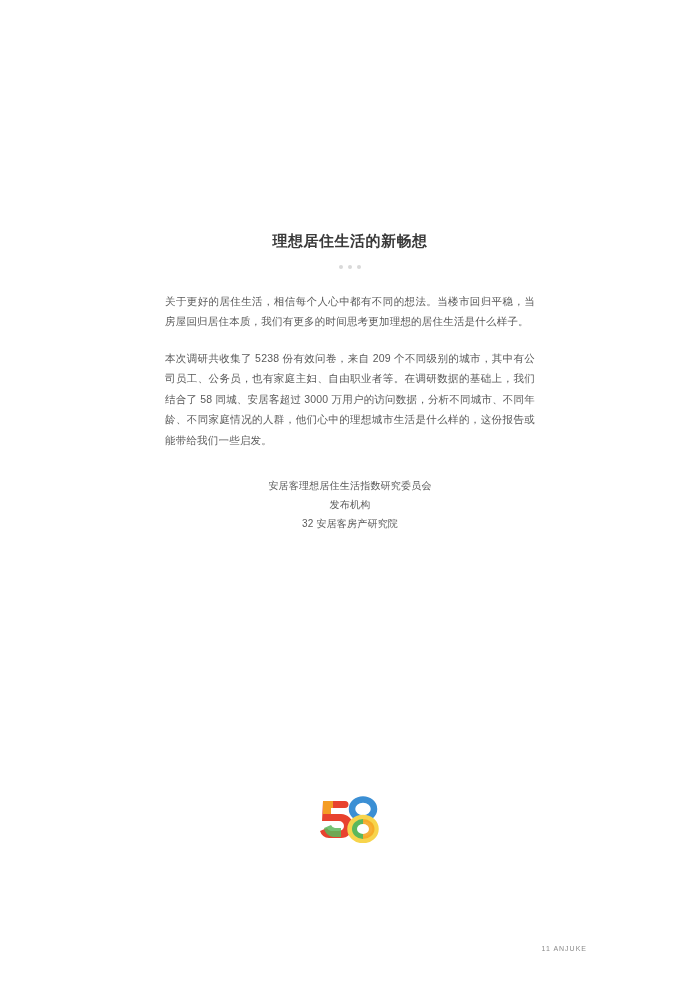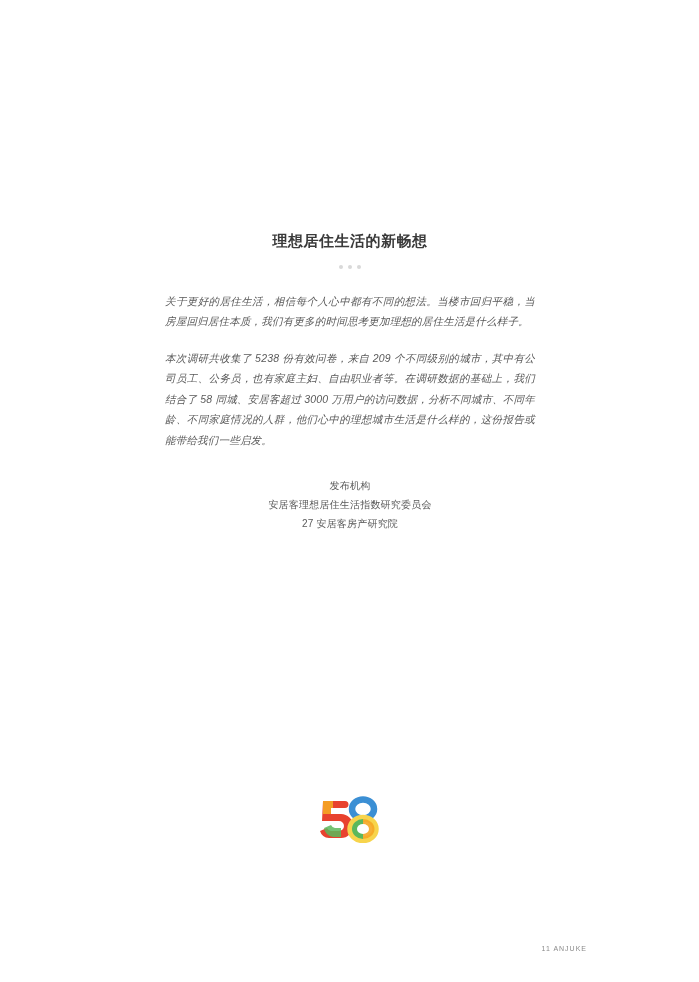--- a/index.html
+++ b/index.html
@@ -48,21 +48,20 @@
     border-radius: 50%;
     background: #d9d9d9;
   }
   .para {
     font-size: 10.5px;
     line-height: 1.95;
     color: #5a5a5a;
     text-align: justify;
     margin: 0 0 16px 0;
     letter-spacing: 0.2px;
-    font-style: italic;
   }
   .signature {
     text-align: center;
     margin-top: 26px;
   }
   .signature div {
     font-size: 10px;
     line-height: 1.9;
     color: #5a5a5a;
     letter-spacing: 0.2px;
@@ -104,23 +103,23 @@
     <div class="dots">
       <span class="dot"></span>
       <span class="dot"></span>
       <span class="dot"></span>
     </div>
 
     <p class="para">关于更好的居住生活，相信每个人心中都有不同的想法。当楼市回归平稳，当房屋回归居住本质，我们有更多的时间思考更加理想的居住生活是什么样子。</p>
     <p class="para">本次调研共收集了 5238 份有效问卷，来自 209 个不同级别的城市，其中有公司员工、公务员，也有家庭主妇、自由职业者等。在调研数据的基础上，我们结合了 58 同城、安居客超过 3000 万用户的访问数据，分析不同城市、不同年龄、不同家庭情况的人群，他们心中的理想城市生活是什么样的，这份报告或能带给我们一些启发。</p>
 
     <div class="signature">
+      <div>安居客理想居住生活指数研究委员会</div>
       <div>发布机构</div>
-      <div>安居客理想居住生活指数研究委员会</div>
-      <div>27 安居客房产研究院</div>
+      <div>32 安居客房产研究院</div>
     </div>
 
   </div>
 
   <div class="logo-wrap">
     <div class="logo">
       <svg width="62" height="48" viewBox="0 0 62 48" xmlns="http://www.w3.org/2000/svg">
 
         <path d="M4 6 h22 a3 3 0 0 1 0 7 h-14 v6 h10 a12 12 0 0 1 0 24 h-12 a10 10 0 0 1 -9 -7 l7 -3 a5 5 0 0 0 4 3 h8 a5 5 0 0 0 0 -10 h-17 z" fill="#e8422e"></path>
         <path d="M4 6 h10 v7 h-2 v6 h-8 z" fill="#f5a623" opacity="0.9"></path>

